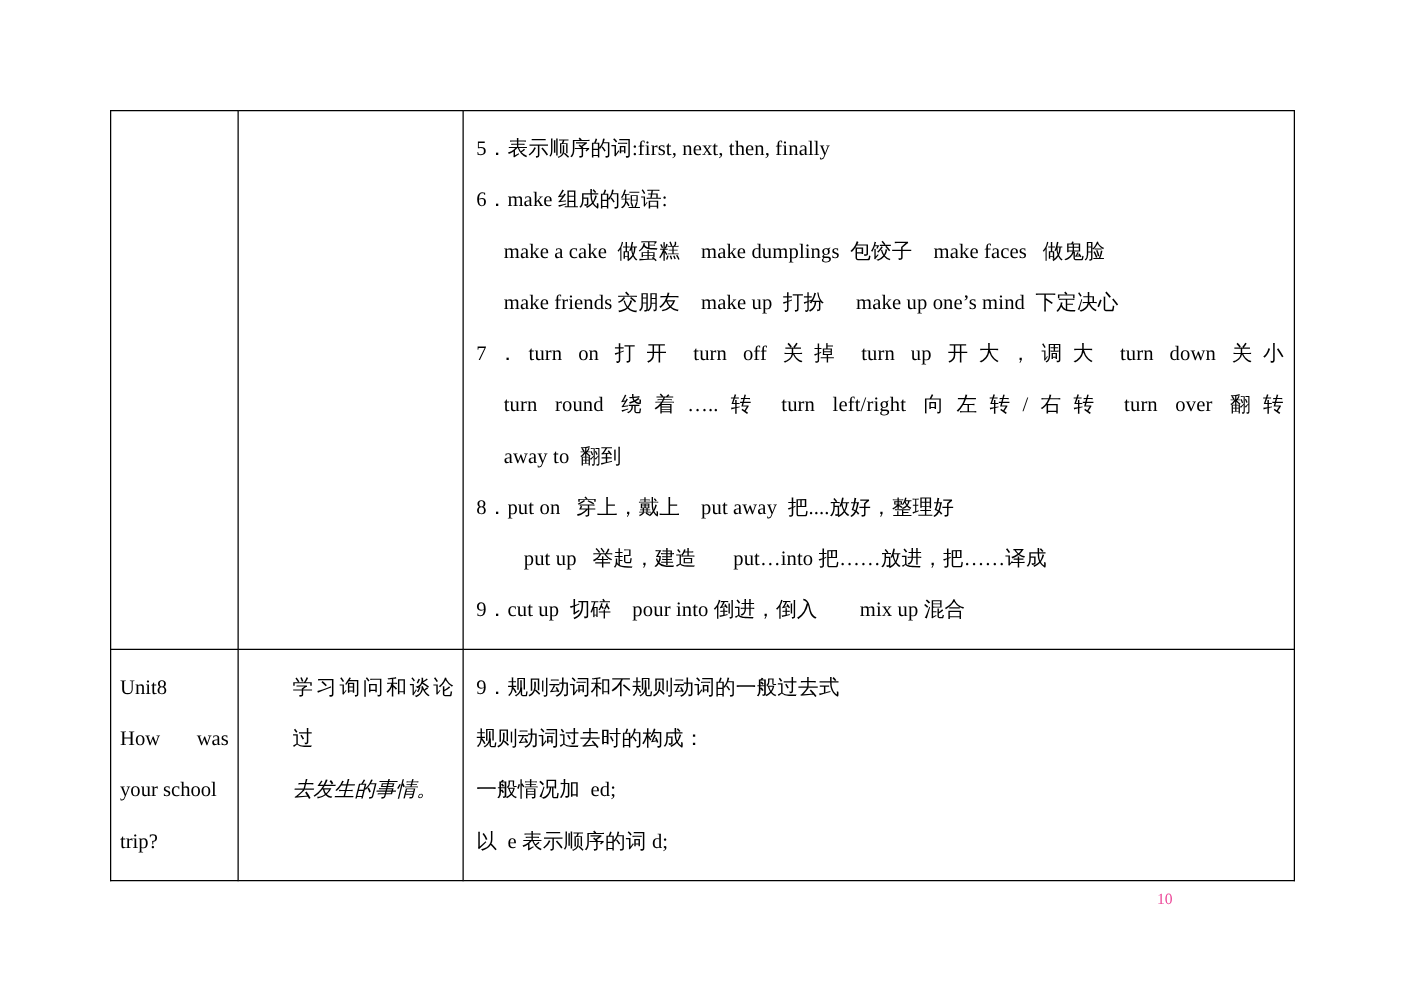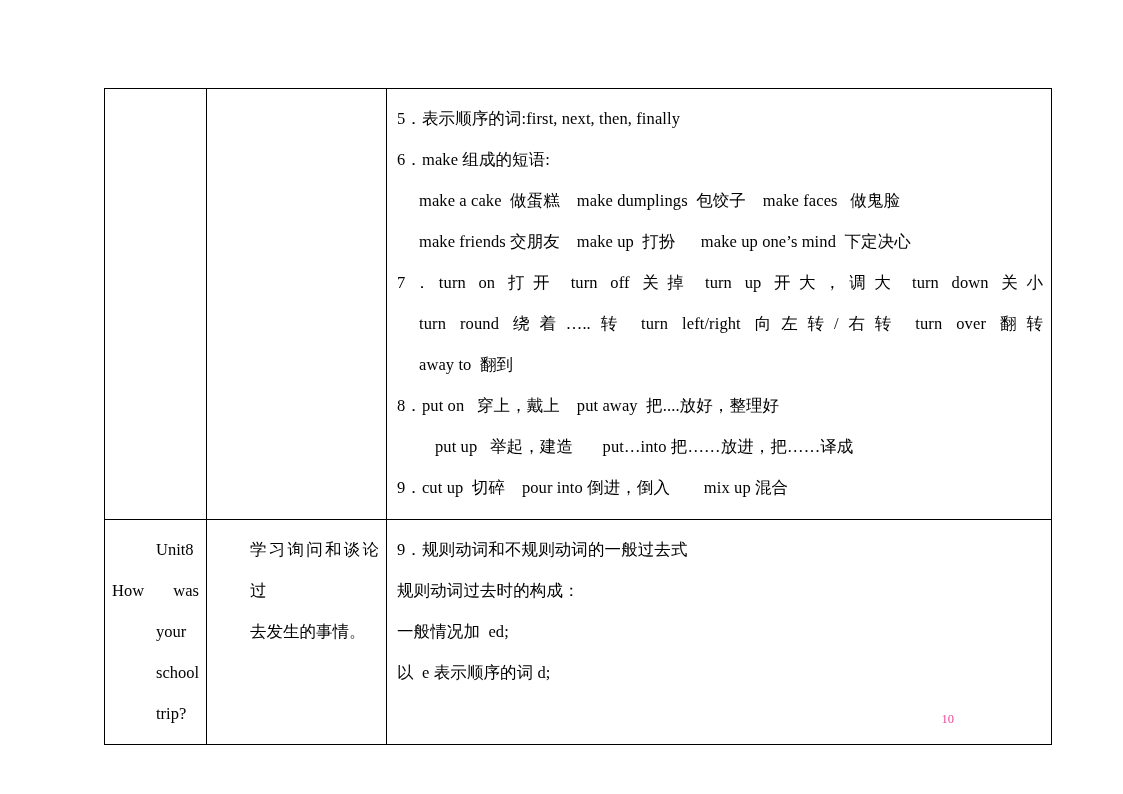--- a/index.html
+++ b/index.html
@@ -11,21 +11,21 @@
     width: 1123px;
     height: 794px;
     position: relative;
     font-family: "Liberation Serif", "DejaVu Serif", serif;
     color: #000000;
     overflow: hidden;
   }
 
   .page {
     position: absolute;
-    left: 16px;
+    left: 0;
     top: 0;
     width: 1016px;
     height: 794px;
   }
 
   
   .doc-table {
     position: absolute;
     left: 88px;
     top: 88px;
@@ -68,34 +68,34 @@
   
   .unit-line {
     font-size: 16.5px;
     line-height: 41px;
     text-align: justify;
     text-align-last: justify;
     white-space: normal;
   }
   .unit-line.plain {
     text-align-last: left;
-    margin-left: 44px;
   }
 
   
   .aim-line {
     font-size: 16.5px;
     line-height: 41px;
     text-align: justify;
     text-align-last: justify;
     white-space: normal;
     margin-left: 36px;
   }
   .aim-line.plain {
     text-align-last: left;
+    font-style: italic;
   }
 
   
   .page-number {
     position: absolute;
     right: 78px;
     top: 712px;
     font-size: 12.5px;
     font-family: "Liberation Serif", "DejaVu Serif", serif;
     color: #ec4899;

